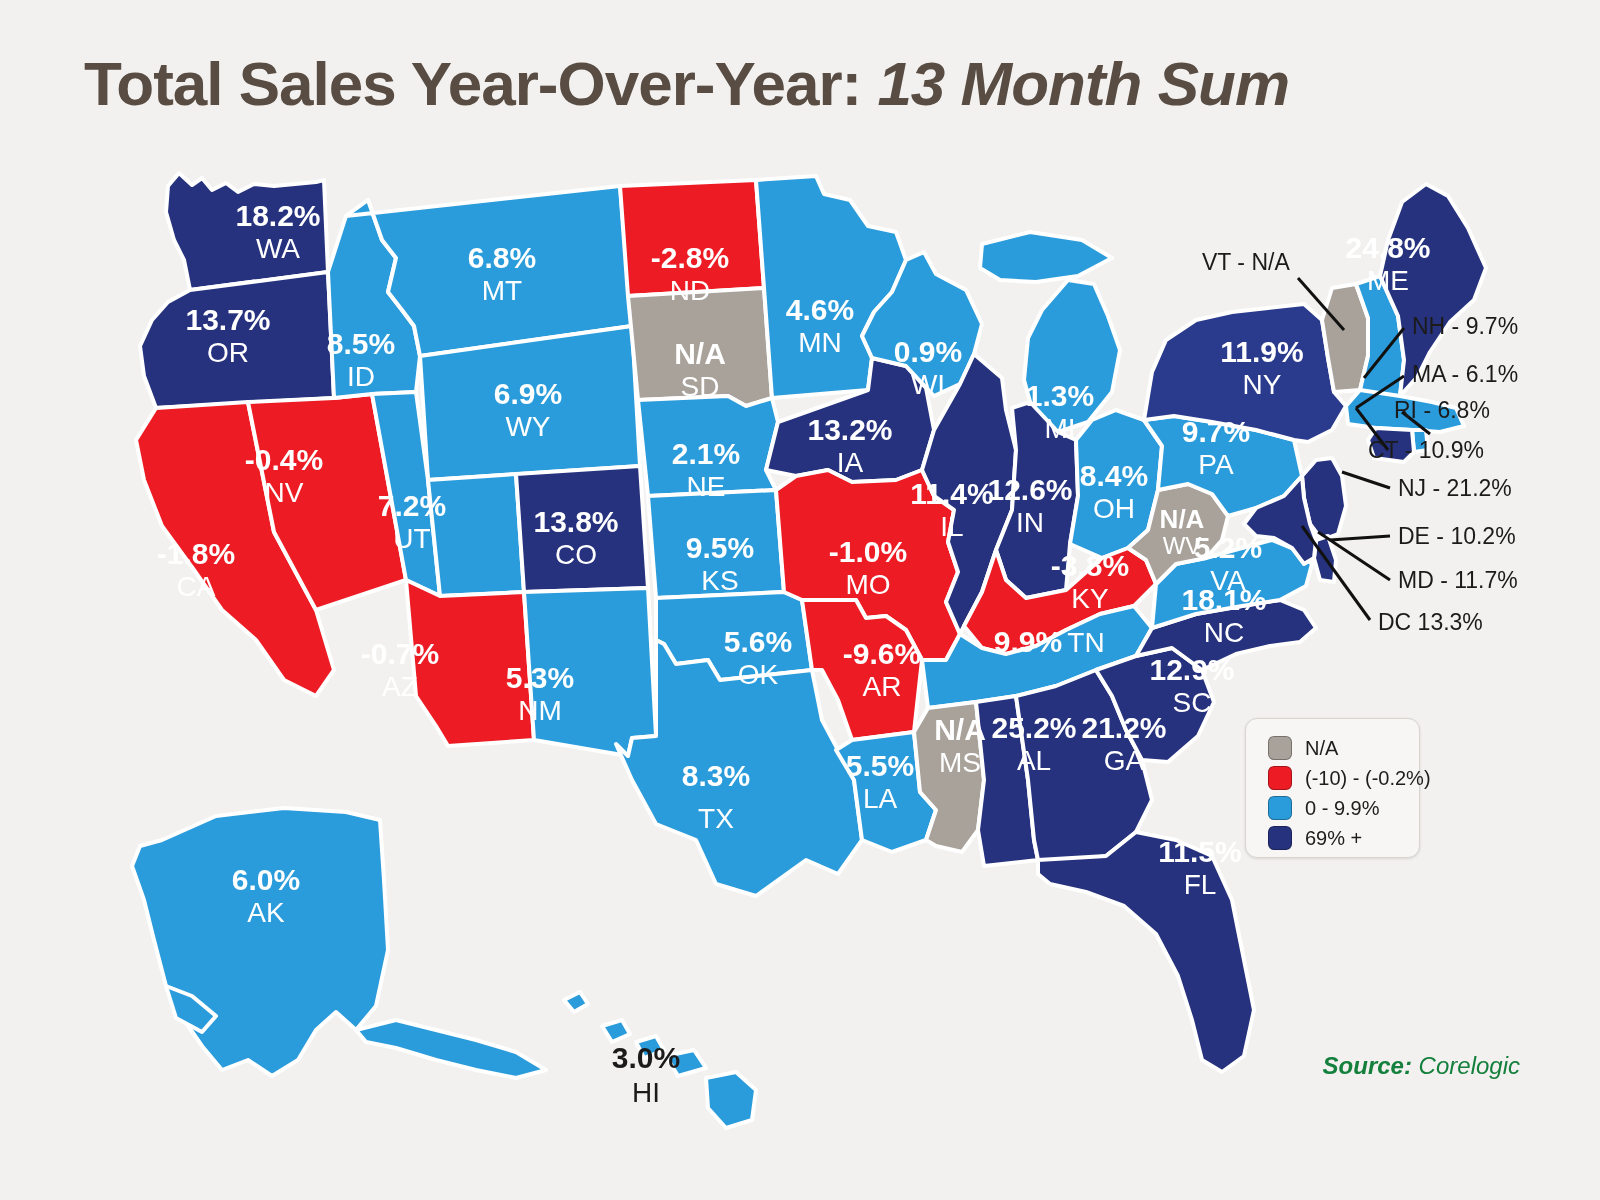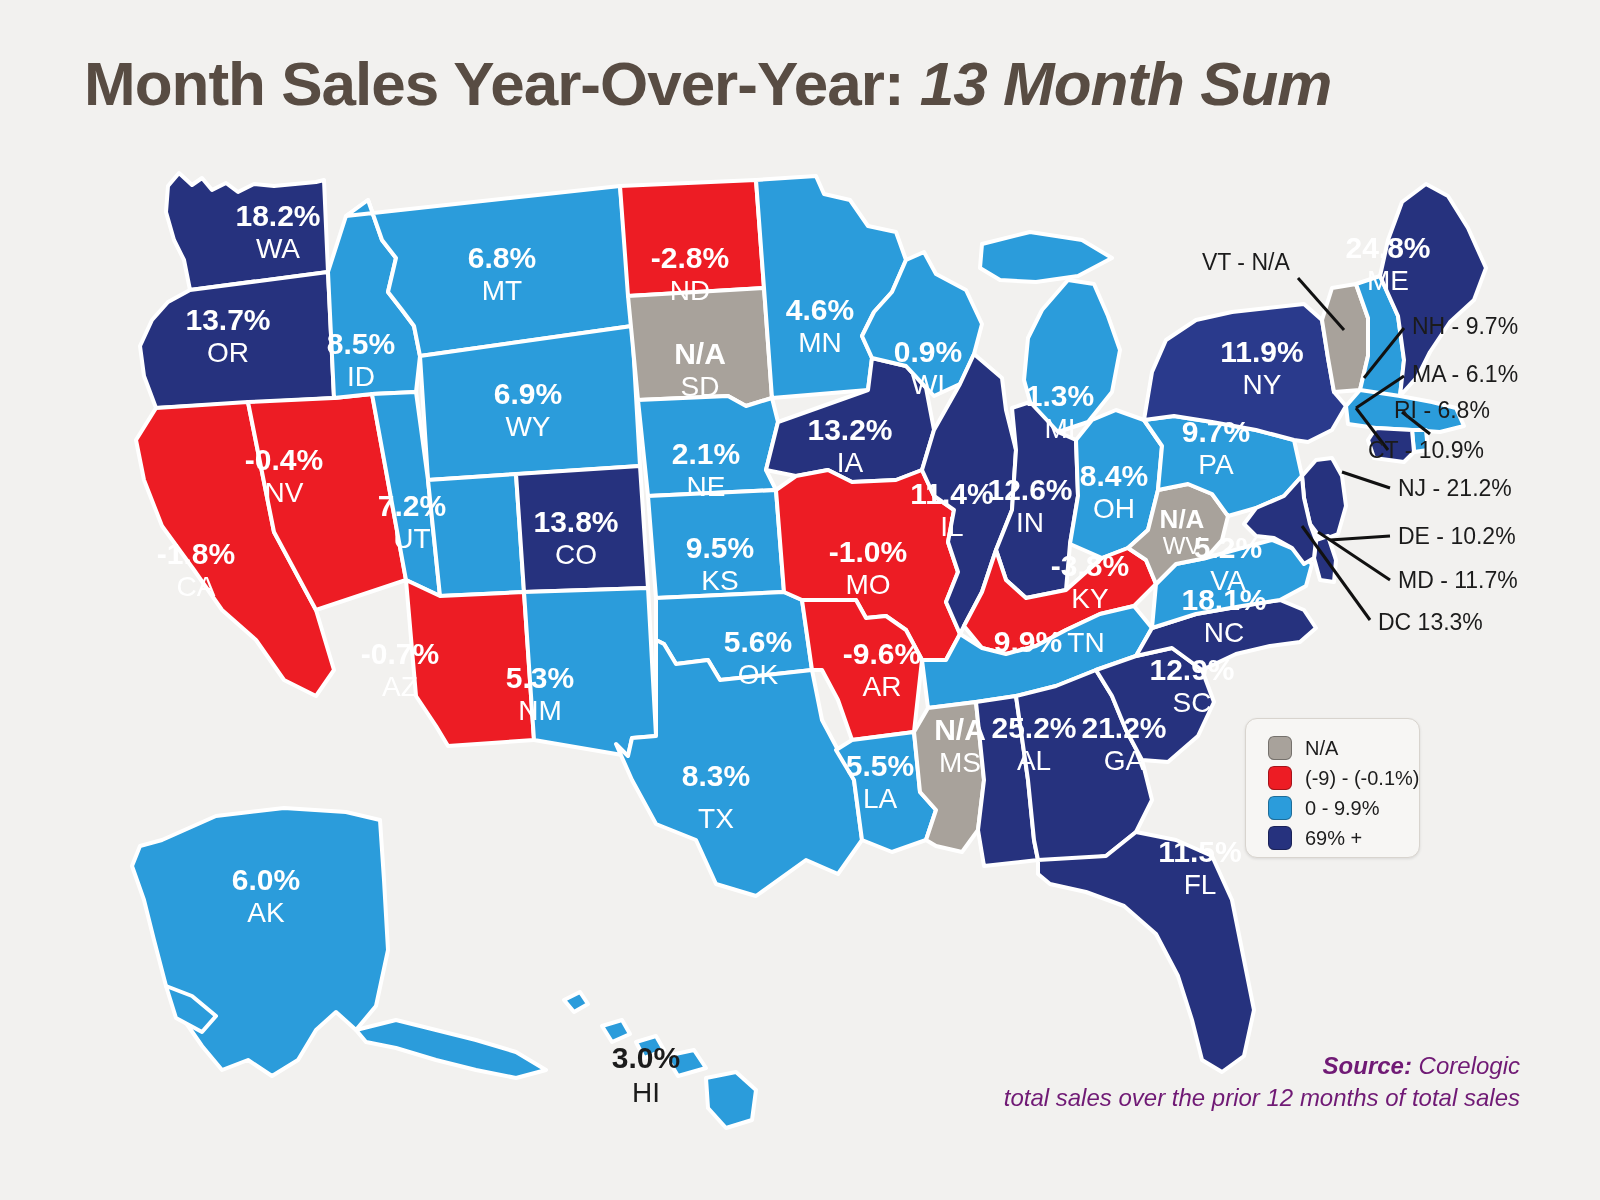--- a/index.html
+++ b/index.html
@@ -25,29 +25,29 @@
     position:absolute;left:1245px;top:718px;width:175px;height:140px;
     background:#F7F6F4;border:1.5px solid #D8D4CE;border-radius:12px;
     box-shadow:0 1px 3px rgba(0,0,0,.10);
     padding:14px 0 0 22px;box-sizing:border-box;
   }
   .lgrow{display:flex;align-items:center;height:30px;}
   .sw{width:22px;height:22px;border-radius:6px;border:1.2px solid rgba(0,0,0,.30);margin-right:13px;flex:0 0 auto;}
   .lgtxt{font-size:20px;color:#1d1d1d;white-space:nowrap;}
   #source{
     position:absolute;right:80px;top:1050px;text-align:right;
-    color:#701a75;font-style:italic;font-size:24px;line-height:1.32;
+    color:#15803d;font-style:italic;font-size:24px;line-height:1.32;
   }
   #source .sb{font-weight:bold;font-style:italic;}
 </style>
 </head>
 <body>
 
 <div id="title">
-  <span>Month Sales Year-Over-Year:</span>
+  <span>Total Sales Year-Over-Year:</span>
   <span class="ital">13 Month Sum</span>
 </div>
 
 <div id="mapwrap">
 <svg viewBox="0 0 1600 1000" xmlns="http://www.w3.org/2000/svg">
   <g id="states" stroke="#FFFFFF" stroke-width="4" stroke-linejoin="round">
 
     <path fill="#26327E" d="M152,46 L163,33 L176,45 L186,38 L196,50 L210,43 L222,52 L238,44 L258,46 L300,42 L308,40 L312,132 L174,150 L168,120 L158,100 L150,72 Z"></path>
     <path fill="#26327E" d="M174,150 L312,132 L318,258 L140,268 L128,236 L124,206 L136,180 L152,162 Z"></path>
     <path fill="#ED1C24" d="M140,268 L232,262 L258,392 L300,470 L318,530 L300,556 L268,540 L240,500 L206,470 L178,430 L146,386 L128,340 L120,300 Z"></path>
@@ -267,31 +267,30 @@
 </svg>
 </div>
 
 <div id="legend">
   <div class="lgrow">
     <span class="sw" style="background: rgb(168, 162, 155);"></span>
     <span class="lgtxt">N/A</span>
   </div>
   <div class="lgrow">
     <span class="sw" style="background: rgb(237, 28, 36);"></span>
-    <span class="lgtxt">(-9) - (-0.1%)</span>
+    <span class="lgtxt">(-10) - (-0.2%)</span>
   </div>
   <div class="lgrow">
     <span class="sw" style="background: rgb(43, 156, 219);"></span>
     <span class="lgtxt">0 - 9.9%</span>
   </div>
   <div class="lgrow">
     <span class="sw" style="background: rgb(38, 50, 126);"></span>
     <span class="lgtxt">69% +</span>
   </div>
 </div>
 
 <div id="source">
   <div>
     <span class="sb">Source:</span>
     <span>Corelogic</span>
   </div>
-  <div>total sales over the prior 12 months of total sales</div>
 </div>
 
 </body></html>

